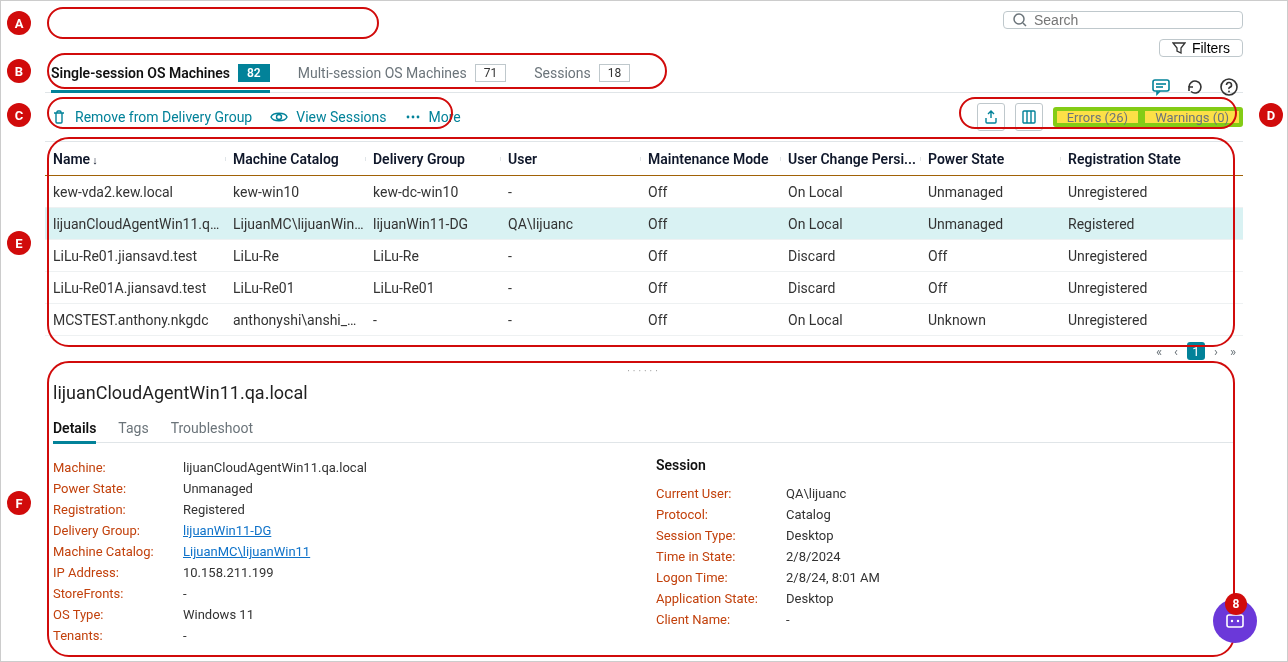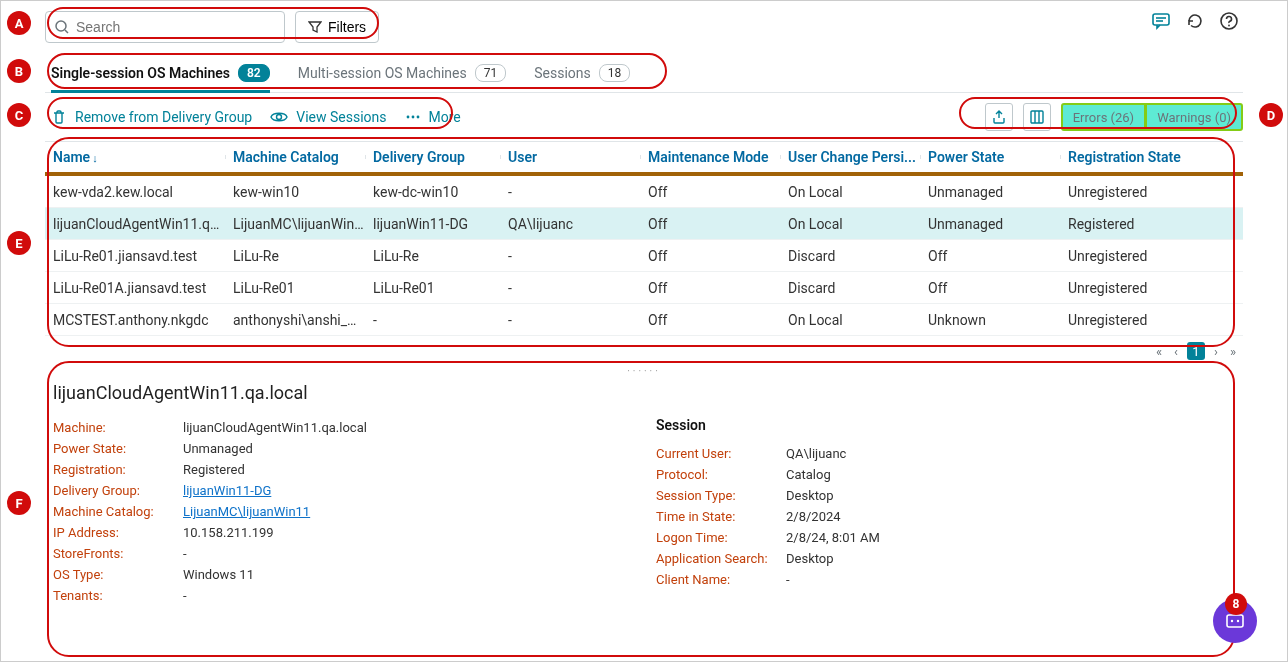--- a/index.html
+++ b/index.html
@@ -43,24 +43,25 @@
     left: 44px;
     right: 44px;
     top: 0;
     bottom: 0;
     overflow: hidden;
   }
 
   
   .topbar {
     display: flex;
-    align-items: flex-start;
+    align-items: flex-end;
     height: 44px;
     padding-top: 10px;
     gap: 10px;
+    flex-direction: column;
   }
   .search-wrap {
     display: flex;
     align-items: center;
     border: 1px solid #bfc8cc;
     border-radius: 4px;
     height: 32px;
     width: 240px;
     padding: 0 8px;
     gap: 6px;
@@ -110,21 +111,21 @@
   .tab.active { color: #111; font-weight: 600; }
   .tab.active::after {
     content: "";
     position: absolute;
     left: 0; right: 0; bottom: -1px;
     height: 3px;
     background: #028299;
   }
   .pill {
     border: 1px solid #bfc8cc;
-    border-radius: 8px;
+    border-radius: 0;
     padding: 1px 8px;
     font-size: 12px;
     color: #333;
   }
   .pill.solid {
     background: #028299;
     border-color: #028299;
     color: #fff;
     font-weight: 600;
   }
@@ -149,45 +150,45 @@
   .right-actions { display: flex; align-items: center; gap: 10px; }
   .icon-box {
     width: 28px; height: 28px;
     border: 1px solid #bfc8cc;
     border-radius: 3px;
     display: flex; align-items: center; justify-content: center;
     cursor: pointer;
   }
   .seg-group { display: flex; }
   .seg {
-    height: 28px;
-    border: 2px solid #84cc16;
+    height: 20px;
+    border: 4px solid #84cc16;
     padding: 0 10px;
     font-size: 13px;
     color: #6b747a;
-    background: #5eead4;
+    background: #fde047;
     display: flex; align-items: center;
   }
   .seg:first-child { border-radius: 3px 0 0 3px; }
   .seg:last-child { border-radius: 0 3px 3px 0; margin-left: -1px; }
 
   
   .table {
     border-top: 1px solid #e0e5e8;
   }
   .thead, .trow {
     display: grid;
     grid-template-columns: 180px 140px 135px 140px 140px 140px 140px 140px;
     align-items: center;
   }
   .thead {
     height: 34px;
     font-weight: 600;
-    color: #0369a1;
-    border-bottom: 4px solid #a16207;
+    color: #0f172a;
+    border-bottom: 1px solid #a16207;
   }
   .th {
     white-space: nowrap;
     overflow: hidden;
     text-overflow: ellipsis;
     position: relative;
     padding-left: 8px;
   }
   .th::before {
     content: "";
@@ -475,20 +476,25 @@
       <span class="page-current">1</span>
       <span class="page-btn">›</span>
       <span class="page-btn">»</span>
     </div>
   </div>
 
   <div class="divider-dots">······</div>
 
   <div class="details-panel">
     <div class="details-title">lijuanCloudAgentWin11.qa.local</div>
+    <div class="detail-tabs">
+      <div class="dtab active">Details</div>
+      <div class="dtab">Tags</div>
+      <div class="dtab">Troubleshoot</div>
+    </div>
     <div class="details-cols">
       <div class="dsection">
         <div id="machine-rows">
             <div class="drow">
               <div class="dlabel">Machine:</div>
               <div class="dval">lijuanCloudAgentWin11.qa.local</div>
             </div>
             <div class="drow">
               <div class="dlabel">Power State:</div>
               <div class="dval">Unmanaged</div>
@@ -540,21 +546,21 @@
             </div>
             <div class="drow">
               <div class="dlabel">Time in State:</div>
               <div class="dval">2/8/2024</div>
             </div>
             <div class="drow">
               <div class="dlabel">Logon Time:</div>
               <div class="dval">2/8/24, 8:01 AM</div>
             </div>
             <div class="drow">
-              <div class="dlabel">Application Search:</div>
+              <div class="dlabel">Application State:</div>
               <div class="dval">Desktop</div>
             </div>
             <div class="drow">
               <div class="dlabel">Client Name:</div>
               <div class="dval">-</div>
             </div>
           </div>
       </div>
     </div>
   </div>

